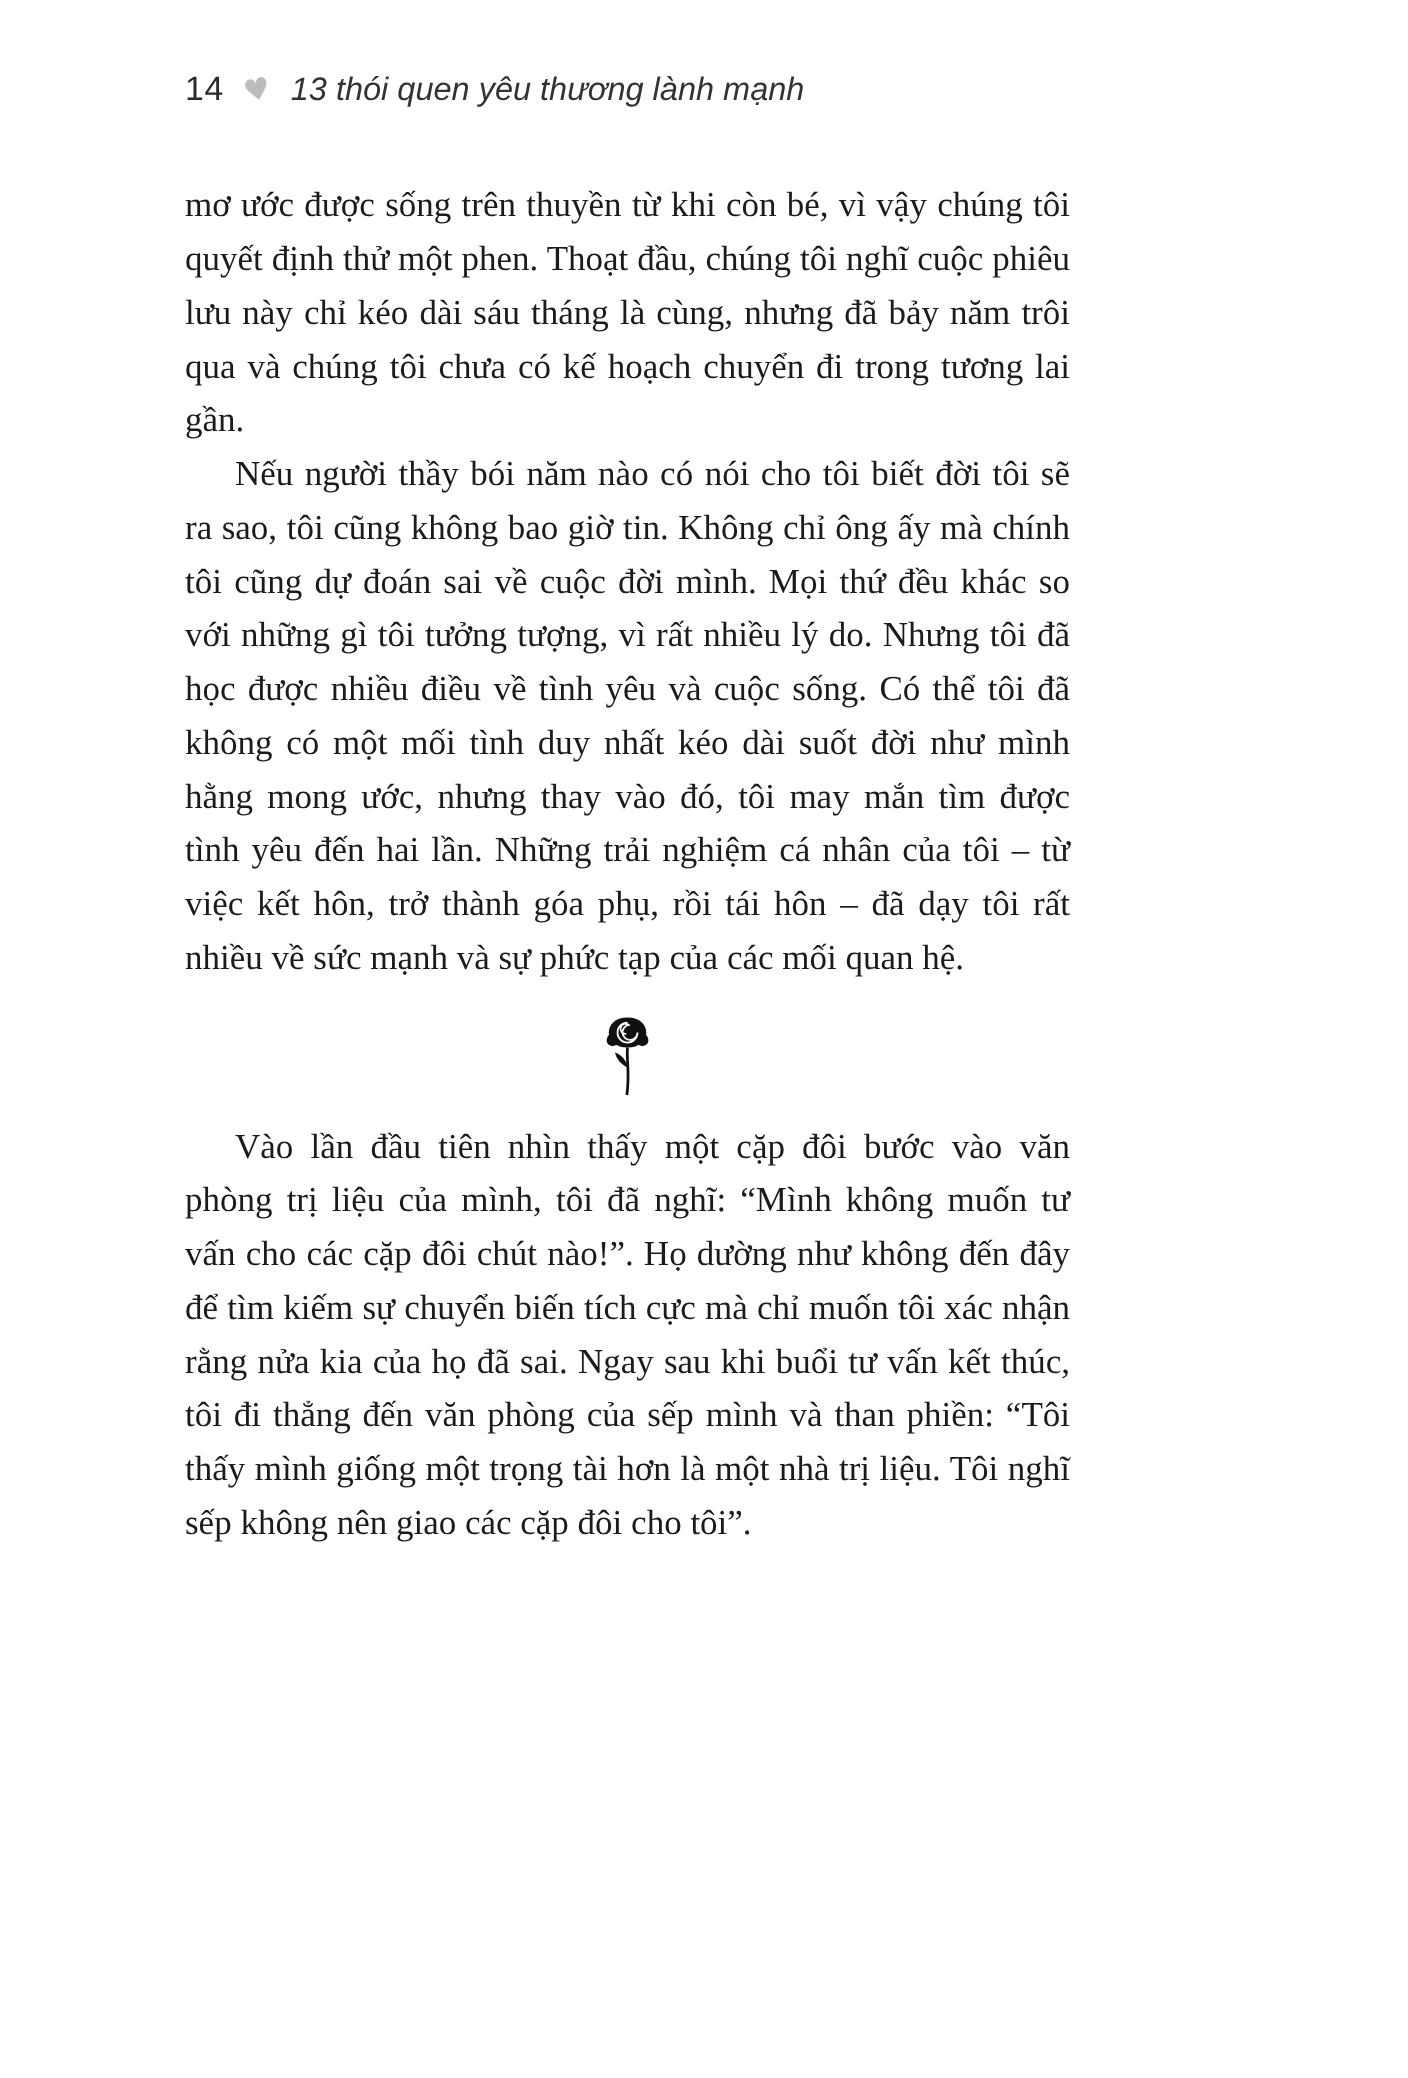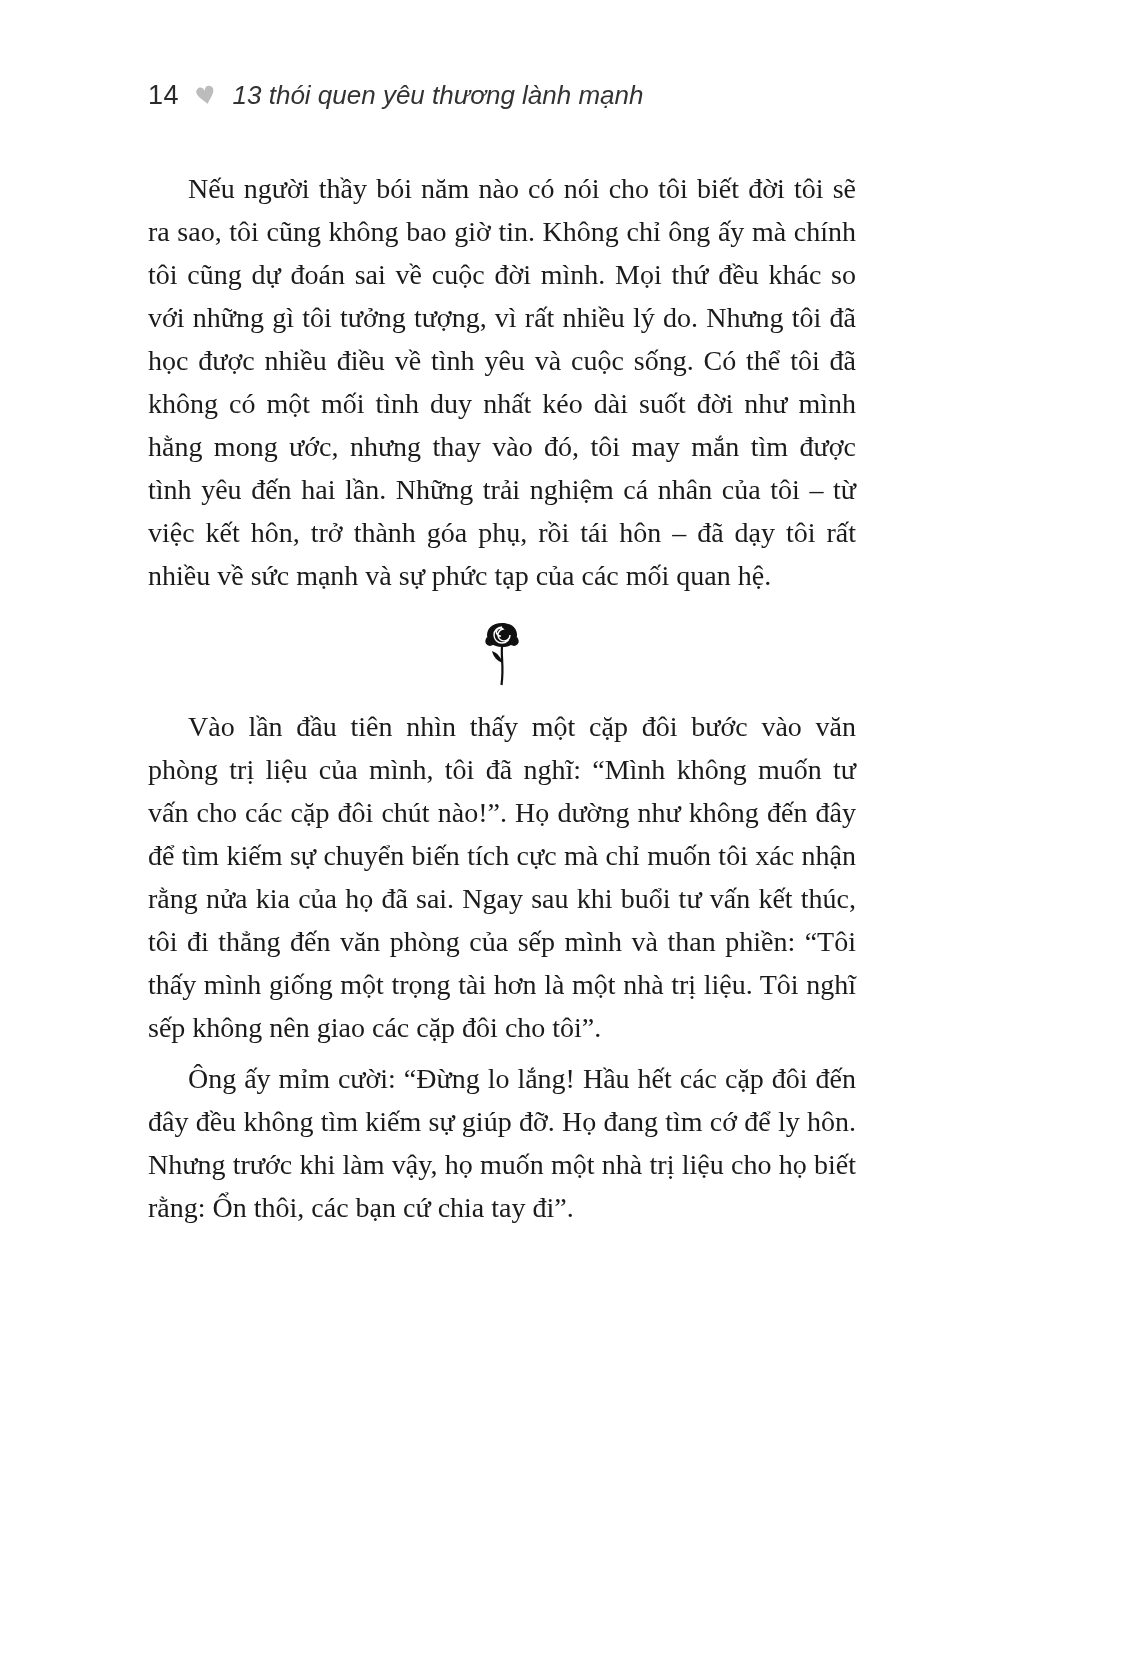--- a/index.html
+++ b/index.html
@@ -6,21 +6,21 @@
     margin: 0;
     padding: 0;
     background: #ffffff;
   }
   .page {
     position: relative;
     width: 1044px;
     height: 1662px;
     background: #ffffff;
     box-sizing: border-box;
-    padding: 80px 188px 0 148px;
+    padding: 56px 188px 0 148px;
     overflow: hidden;
     color: #1b1b1b;
     font-family: "Liberation Serif", serif;
   }
   .page-header {
     display: flex;
     align-items: center;
     gap: 16px;
     margin-bottom: 56px;
     white-space: nowrap;
@@ -80,20 +80,21 @@
 <div class="page">
 
   <header class="page-header">
     <span class="page-number">14</span>
     <span class="heart-icon">♥</span>
     <span class="book-title">13 thói quen yêu thương lành mạnh</span>
   </header>
 
   <main class="body-text">
 
+    <p class="para">mơ ước được sống trên thuyền từ khi còn bé, vì vậy chúng tôi quyết định thử một phen. Thoạt đầu, chúng tôi nghĩ cuộc phiêu lưu này chỉ kéo dài sáu tháng là cùng, nhưng đã bảy năm trôi qua và chúng tôi chưa có kế hoạch chuyển đi trong tương lai gần.</p>
 
     <p class="para indent">Nếu người thầy bói năm nào có nói cho tôi biết đời tôi sẽ ra sao, tôi cũng không bao giờ tin. Không chỉ ông ấy mà chính tôi cũng dự đoán sai về cuộc đời mình. Mọi thứ đều khác so với những gì tôi tưởng tượng, vì rất nhiều lý do. Nhưng tôi đã học được nhiều điều về tình yêu và cuộc sống. Có thể tôi đã không có một mối tình duy nhất kéo dài suốt đời như mình hằng mong ước, nhưng thay vào đó, tôi may mắn tìm được tình yêu đến hai lần. Những trải nghiệm cá nhân của tôi – từ việc kết hôn, trở thành góa phụ, rồi tái hôn – đã dạy tôi rất nhiều về sức mạnh và sự phức tạp của các mối quan hệ.</p>
 
     <div class="divider">
       <span class="rose-wrap">
         <svg width="40" height="66" viewBox="0 0 40 66" aria-hidden="true">
 
           <path d="M20 2 C 10 2, 5 8, 5 14 C 5 21, 11 26, 20 26 C 29 26, 35 21, 35 14 C 35 8, 30 2, 20 2 Z" fill="#101010"></path>
 
           <path d="M20 6 a8 8 0 1 0 8 8 a6 6 0 1 1 -7 -6 a4 4 0 1 0 -2 7" fill="none" stroke="#ffffff" stroke-width="1.4"></path>
@@ -103,17 +104,16 @@
 
           <path d="M20 26 C 19 36, 22 46, 19.5 64" stroke="#101010" stroke-width="2.2" fill="none"></path>
 
           <path d="M20.5 42 C 15 40, 11 35, 10 30 C 16 32, 19 37, 20.5 42 Z" fill="#101010"></path>
         </svg>
       </span>
     </div>
 
     <p class="para indent">Vào lần đầu tiên nhìn thấy một cặp đôi bước vào văn phòng trị liệu của mình, tôi đã nghĩ: “Mình không muốn tư vấn cho các cặp đôi chút nào!”. Họ dường như không đến đây để tìm kiếm sự chuyển biến tích cực mà chỉ muốn tôi xác nhận rằng nửa kia của họ đã sai. Ngay sau khi buổi tư vấn kết thúc, tôi đi thẳng đến văn phòng của sếp mình và than phiền: “Tôi thấy mình giống một trọng tài hơn là một nhà trị liệu. Tôi nghĩ sếp không nên giao các cặp đôi cho tôi”.</p>
 
-    <p class="para indent para-space">Ông ấy mỉm cười: “Đừng lo lắng! Hầu hết các cặp đôi đến đây đều không tìm kiếm sự giúp đỡ. Họ đang tìm cớ để ly hôn. Nhưng trước khi làm vậy, họ muốn một nhà trị liệu cho họ biết rằng: Ổn thôi, các bạn cứ chia tay đi”.</p>
 
   </main>
 
 </div>
 
 </body></html>

